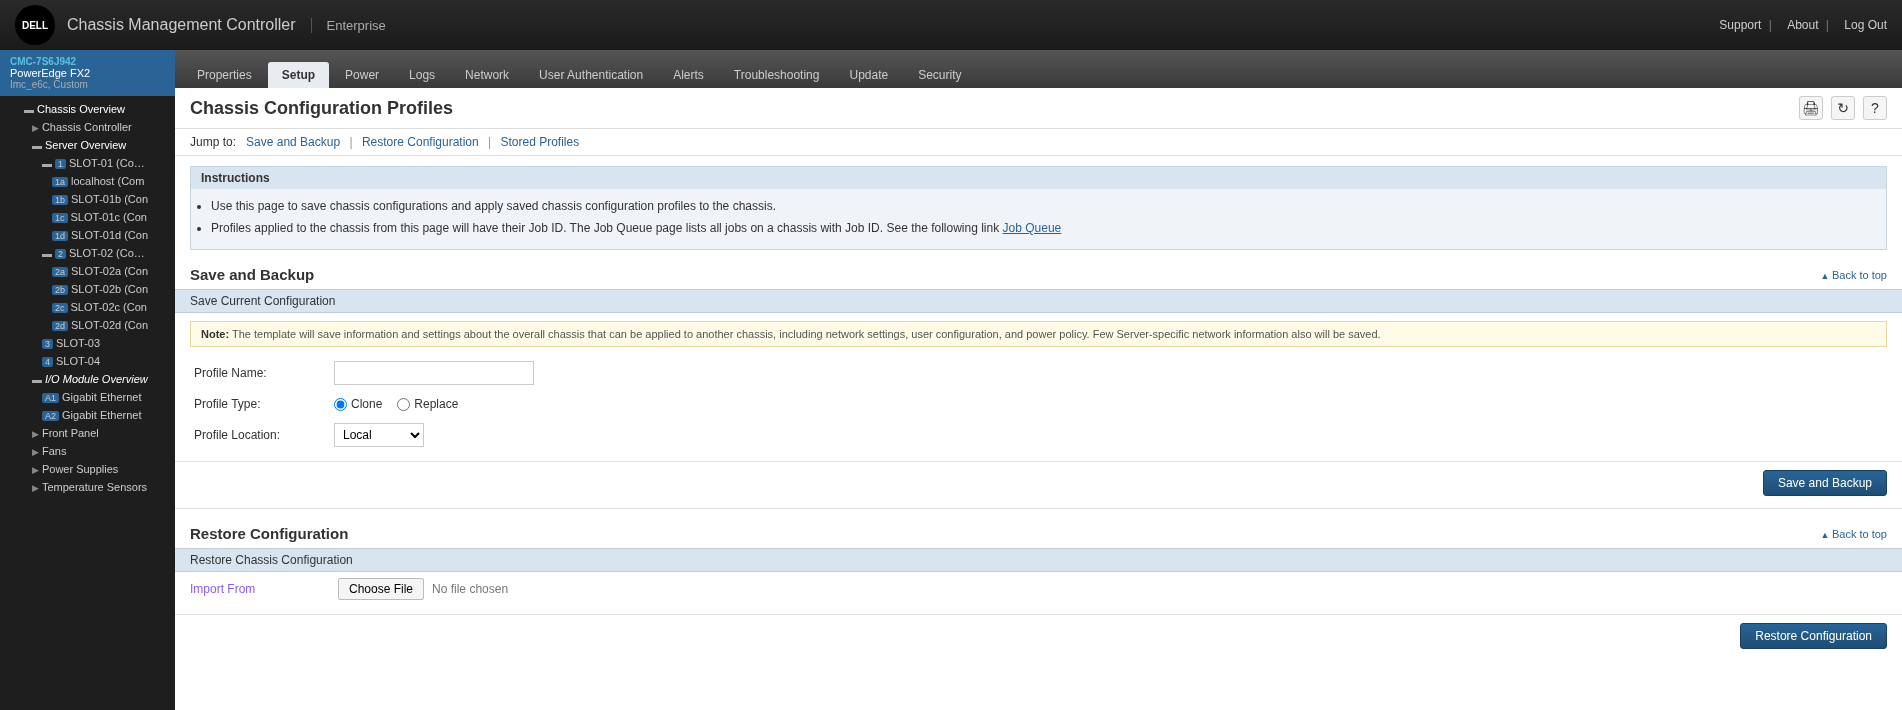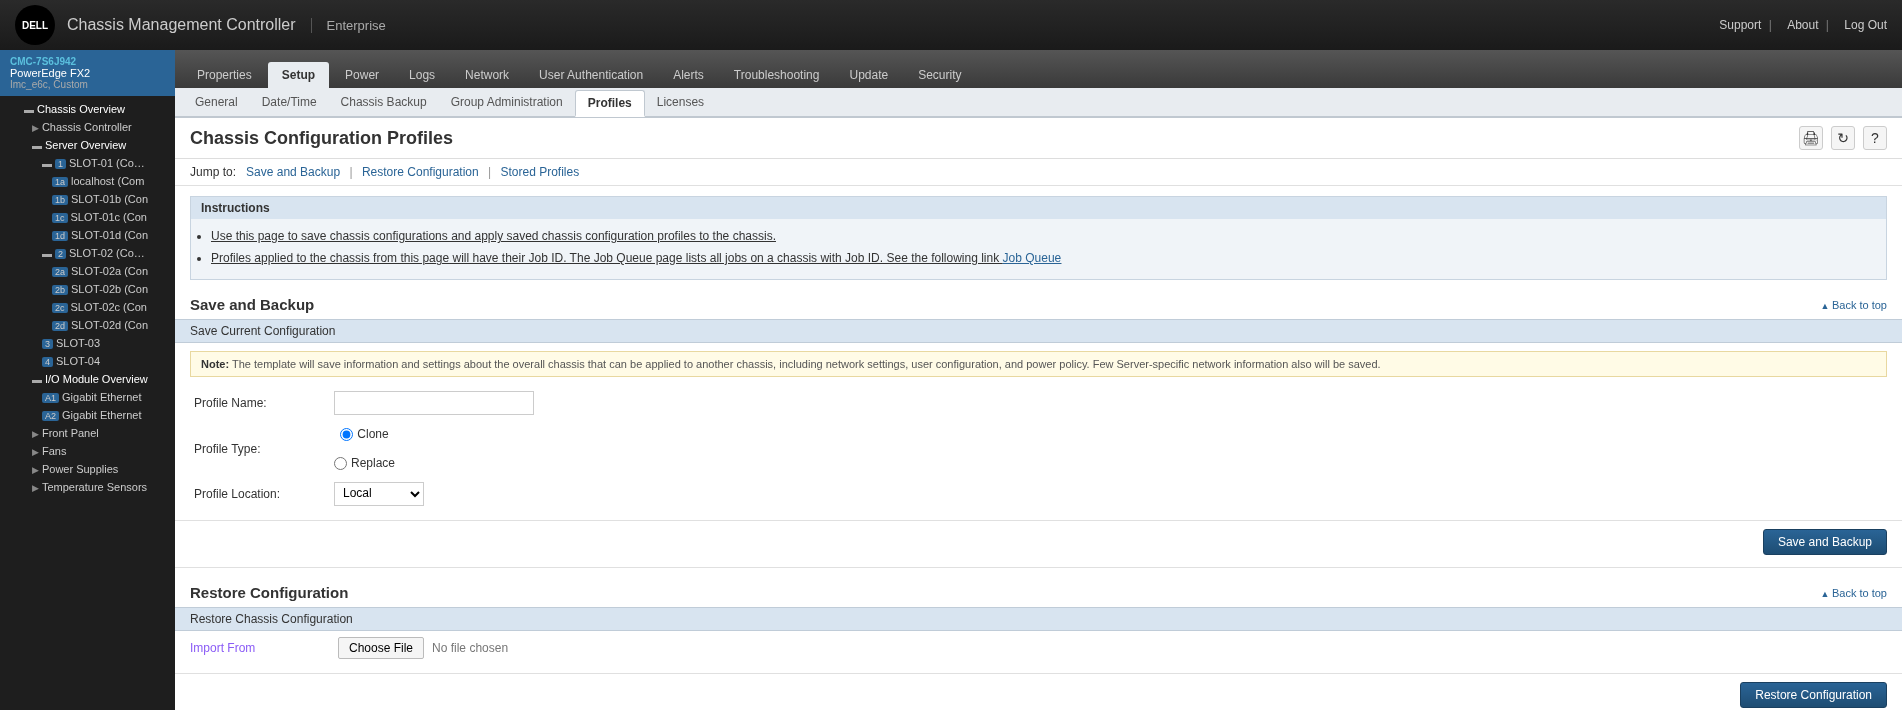--- a/index.html
+++ b/index.html
@@ -169,21 +169,21 @@
       padding: 4px 10px;
       font-size: 12px;
       color: #333;
       font-weight: bold;
     }
     .instructions-body {
       padding: 8px 20px;
       font-size: 12px;
       line-height: 1.6;
     }
-    .instructions-body li { margin-bottom: 3px; text-decoration: underline; }
+    .instructions-body li { margin-bottom: 3px; }
     .instructions-body a { color: #2a6496; }
 
     
     .section-header {
       display: flex;
       align-items: center;
       justify-content: space-between;
       padding: 6px 15px;
       margin-top: 10px;
     }
@@ -218,21 +218,20 @@
       padding: 6px 19px;
     }
     .form-label {
       width: 140px;
       font-size: 12px;
       color: #333;
       flex-shrink: 0;
     }
     .form-control {
       font-size: 12px;
-      flex-direction: column;
     }
     input[type="text"].form-input {
       width: 200px;
       height: 24px;
       border: 1px solid #ccc;
       padding: 2px 6px;
       font-size: 12px;
     }
     .radio-group { display: flex; align-items: center; gap: 15px; }
     .radio-group label { display: flex; align-items: center; gap: 4px; font-size: 12px; cursor: pointer; }
@@ -324,21 +323,21 @@
         <div class="tree-item indent3"><span class="badge blue">1b</span>SLOT-01b (Con</div>
         <div class="tree-item indent3"><span class="badge blue">1c</span>SLOT-01c (Con</div>
         <div class="tree-item indent3"><span class="badge blue">1d</span>SLOT-01d (Con</div>
         <div class="tree-item indent2"><span class="tree-collapse">▬</span><span class="badge blue">2</span>SLOT-02 (Compute</div>
         <div class="tree-item indent3"><span class="badge blue">2a</span>SLOT-02a (Con</div>
         <div class="tree-item indent3"><span class="badge blue">2b</span>SLOT-02b (Con</div>
         <div class="tree-item indent3"><span class="badge blue">2c</span>SLOT-02c (Con</div>
         <div class="tree-item indent3"><span class="badge blue">2d</span>SLOT-02d (Con</div>
         <div class="tree-item indent2"><span class="badge blue">3</span>SLOT-03</div>
         <div class="tree-item indent2"><span class="badge blue">4</span>SLOT-04</div>
-        <div class="tree-item indent1" style="color: rgb(255, 255, 255);"><span class="tree-collapse">▬</span>I/O Module Overview</div>
+        <div class="tree-item indent1" style="color: rgb(255, 255, 255); font-style: italic;"><span class="tree-collapse">▬</span>I/O Module Overview</div>
         <div class="tree-item indent2"><span class="badge blue">A1</span>Gigabit Ethernet</div>
         <div class="tree-item indent2"><span class="badge blue">A2</span>Gigabit Ethernet</div>
         <div class="tree-item indent1"><span style="margin-right:3px;font-size:9px;color:#888;">▶</span>Front Panel</div>
         <div class="tree-item indent1"><span style="margin-right:3px;font-size:9px;color:#888;">▶</span>Fans</div>
         <div class="tree-item indent1"><span style="margin-right:3px;font-size:9px;color:#888;">▶</span>Power Supplies</div>
         <div class="tree-item indent1"><span style="margin-right:3px;font-size:9px;color:#888;">▶</span>Temperature Sensors</div>
       </div>
   </div>
 
   <div class="main">
@@ -349,28 +348,20 @@
         <div class="tab-top">Power</div>
         <div class="tab-top">Logs</div>
         <div class="tab-top">Network</div>
         <div class="tab-top">User Authentication</div>
         <div class="tab-top">Alerts</div>
         <div class="tab-top">Troubleshooting</div>
         <div class="tab-top">Update</div>
         <div class="tab-top">Security</div>
       </div>
 
-    <div class="tab-nav-sub">
-    <div class="tab-sub">General</div>
-        <div class="tab-sub">Date/Time</div>
-        <div class="tab-sub">Chassis Backup</div>
-        <div class="tab-sub">Group Administration</div>
-        <div class="tab-sub active">Profiles</div>
-        <div class="tab-sub">Licenses</div>
-      </div>
 
     <div class="content">
 
       <div class="page-header">
         <span class="page-title">Chassis Configuration Profiles</span>
         <div class="page-actions">
           <div class="icon-btn" title="Print">🖨</div>
           <div class="icon-btn" title="Refresh">↻</div>
           <div class="icon-btn" title="Help">?</div>
         </div>

